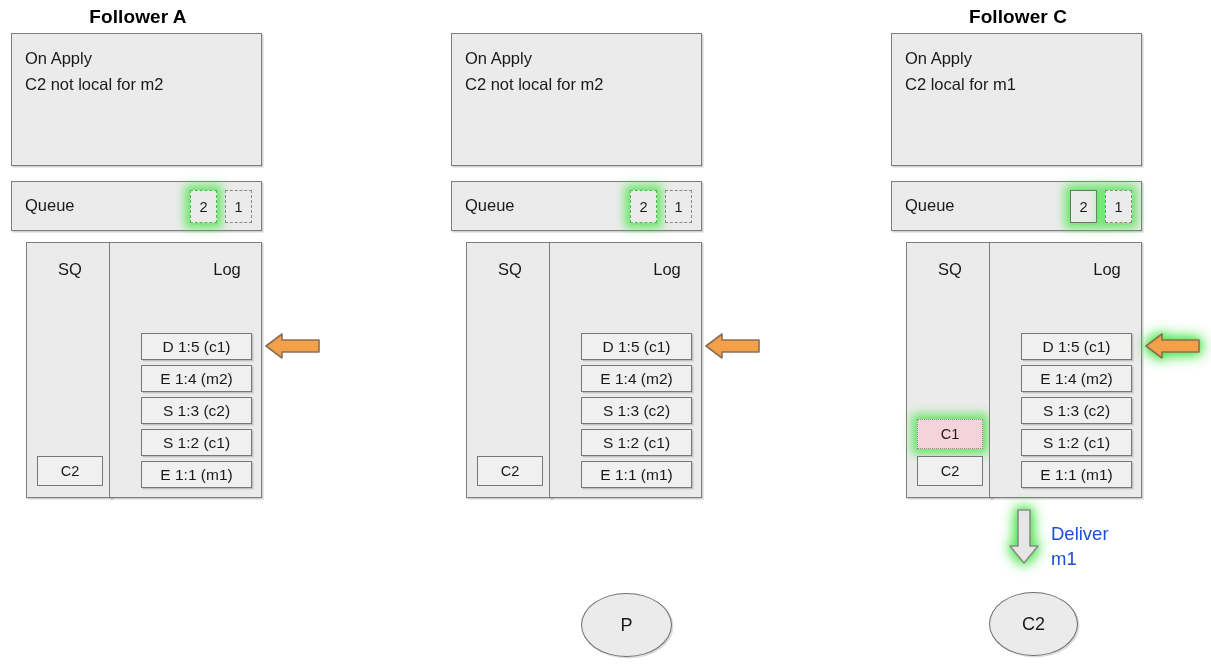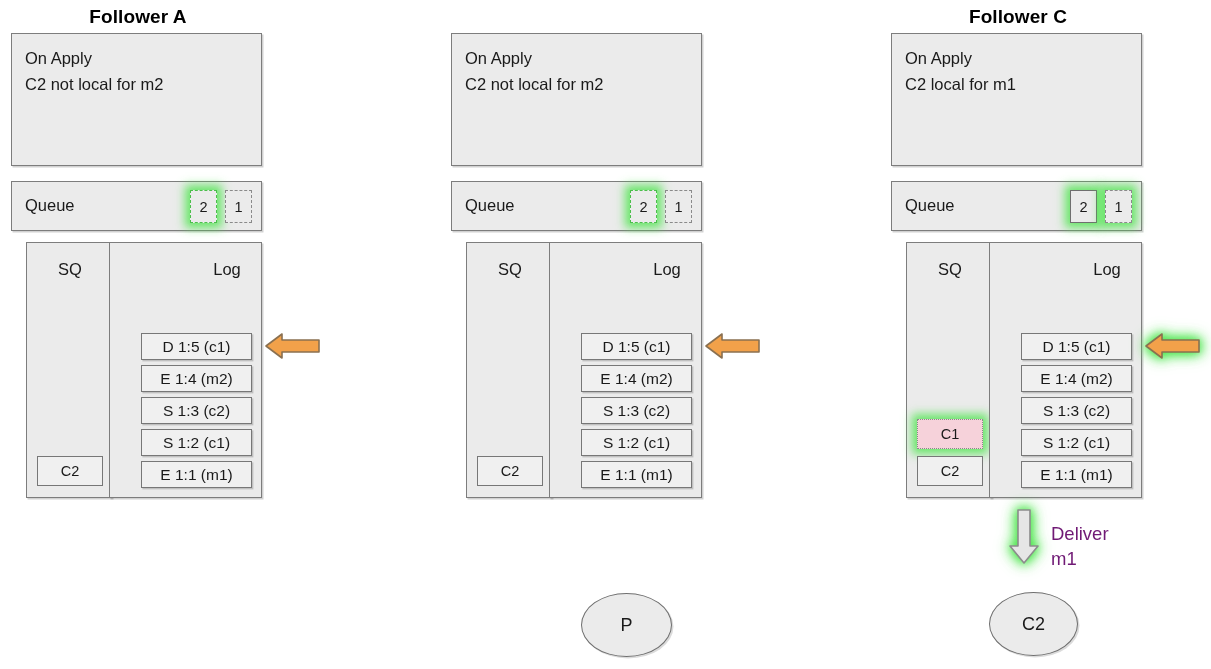--- a/index.html
+++ b/index.html
@@ -202,21 +202,21 @@
     position: absolute;
     width: 34px;
     height: 58px;
   }
   .arrow-down.glow { filter: drop-shadow(0 0 7px rgba(74,229,74,0.95)) drop-shadow(0 0 4px rgba(74,229,74,0.9)); }
 
   .deliver-label {
     position: absolute;
     font-size: 18.5px;
     line-height: 25px;
-    color: #701a75;
+    color: #1d4ed8;
   }
 
   
   .ellipse {
     position: absolute;
     background: #ebebeb;
     border: 1.6px solid #6f6f6f;
     border-radius: 50%;
     display: flex;
     align-items: center;

